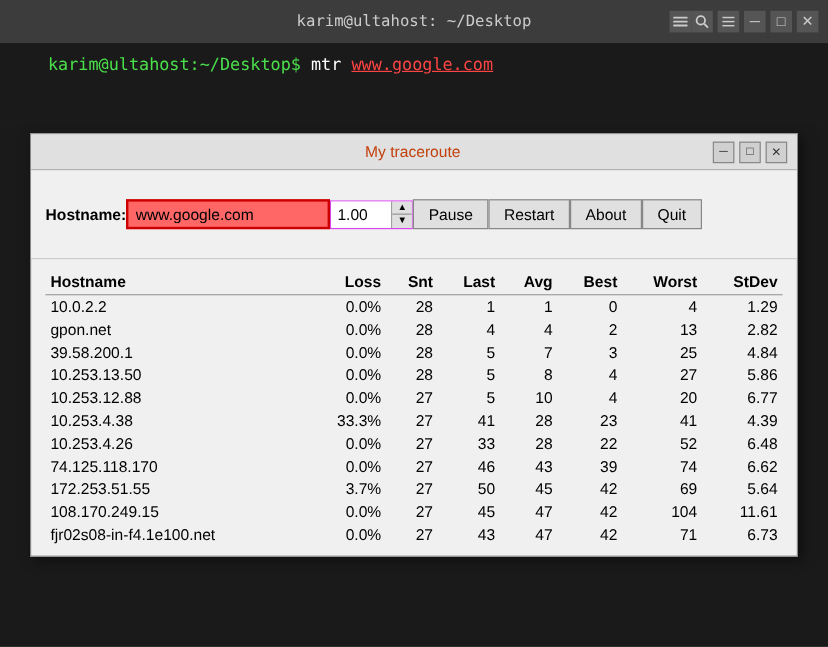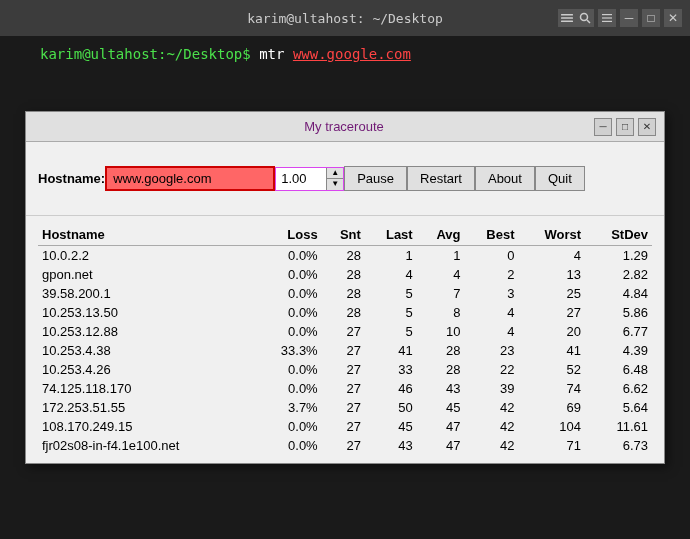--- a/index.html
+++ b/index.html
@@ -90,21 +90,21 @@
       background: #e0e0e0;
       border-bottom: 1px solid #aaa;
       height: 30px;
       display: flex;
       align-items: center;
       justify-content: space-between;
       padding: 0 8px;
     }
     .mtr-title {
       font-size: 13px;
-      color: #701a75;
+      color: #c2410c;
       font-family: sans-serif;
       font-weight: normal;
     }
     .mtr-wm-buttons {
       display: flex;
       gap: 4px;
     }
     .wm-btn {
       width: 18px;
       height: 18px;

